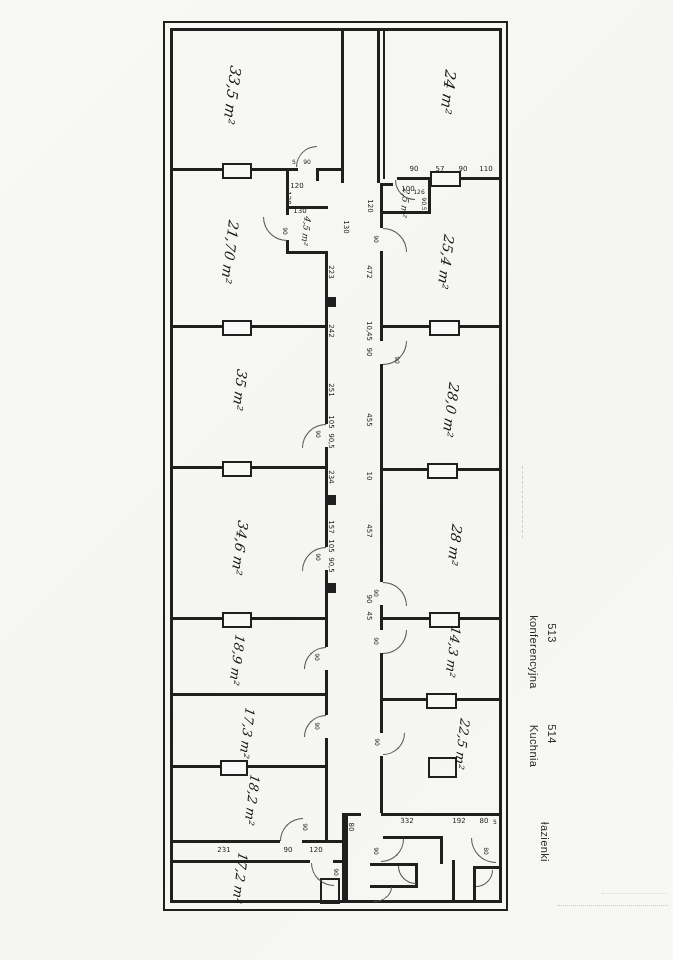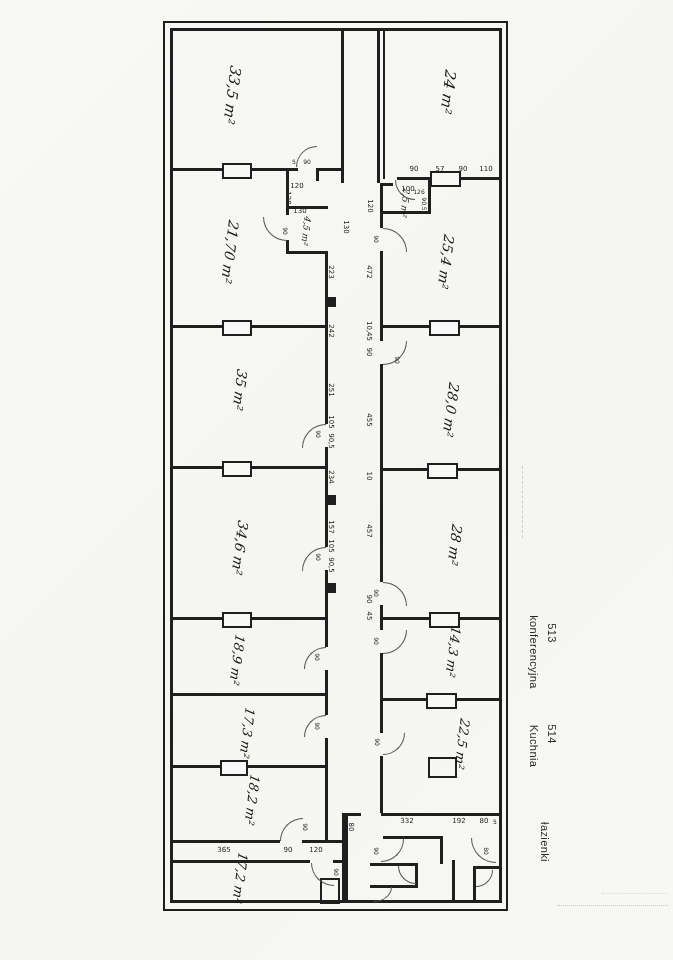--- a/index.html
+++ b/index.html
@@ -176,21 +176,21 @@
   <div class="dim" style="left:463px;top:169px">90</div>
   <div class="dim" style="left:486px;top:169px">110</div>
   <div class="dim" style="left:408px;top:189px">100</div>
   <div class="dim s" style="left:419px;top:191px">126</div>
   <div class="dim v s" style="left:424px;top:204px">90,5</div>
   <div class="dim" style="left:297px;top:186px">120</div>
   <div class="dim v" style="left:288px;top:198px">128</div>
   <div class="dim" style="left:300px;top:211px">130</div>
   <div class="dim v s" style="left:285px;top:231px">90</div>
 
-  <div class="dim" style="left:224px;top:850px">365</div>
+  <div class="dim" style="left:224px;top:850px">231</div>
   <div class="dim" style="left:288px;top:850px">90</div>
   <div class="dim" style="left:316px;top:850px">120</div>
 
   <div class="dim" style="left:407px;top:821px">332</div>
   <div class="dim" style="left:459px;top:821px">192</div>
   <div class="dim" style="left:484px;top:821px">80</div>
   <div class="dim s" style="left:495px;top:821px">5</div>
   <div class="dim v" style="left:351px;top:827px">80</div>
 
   <div class="dim v s" style="left:318px;top:434px">90</div>

